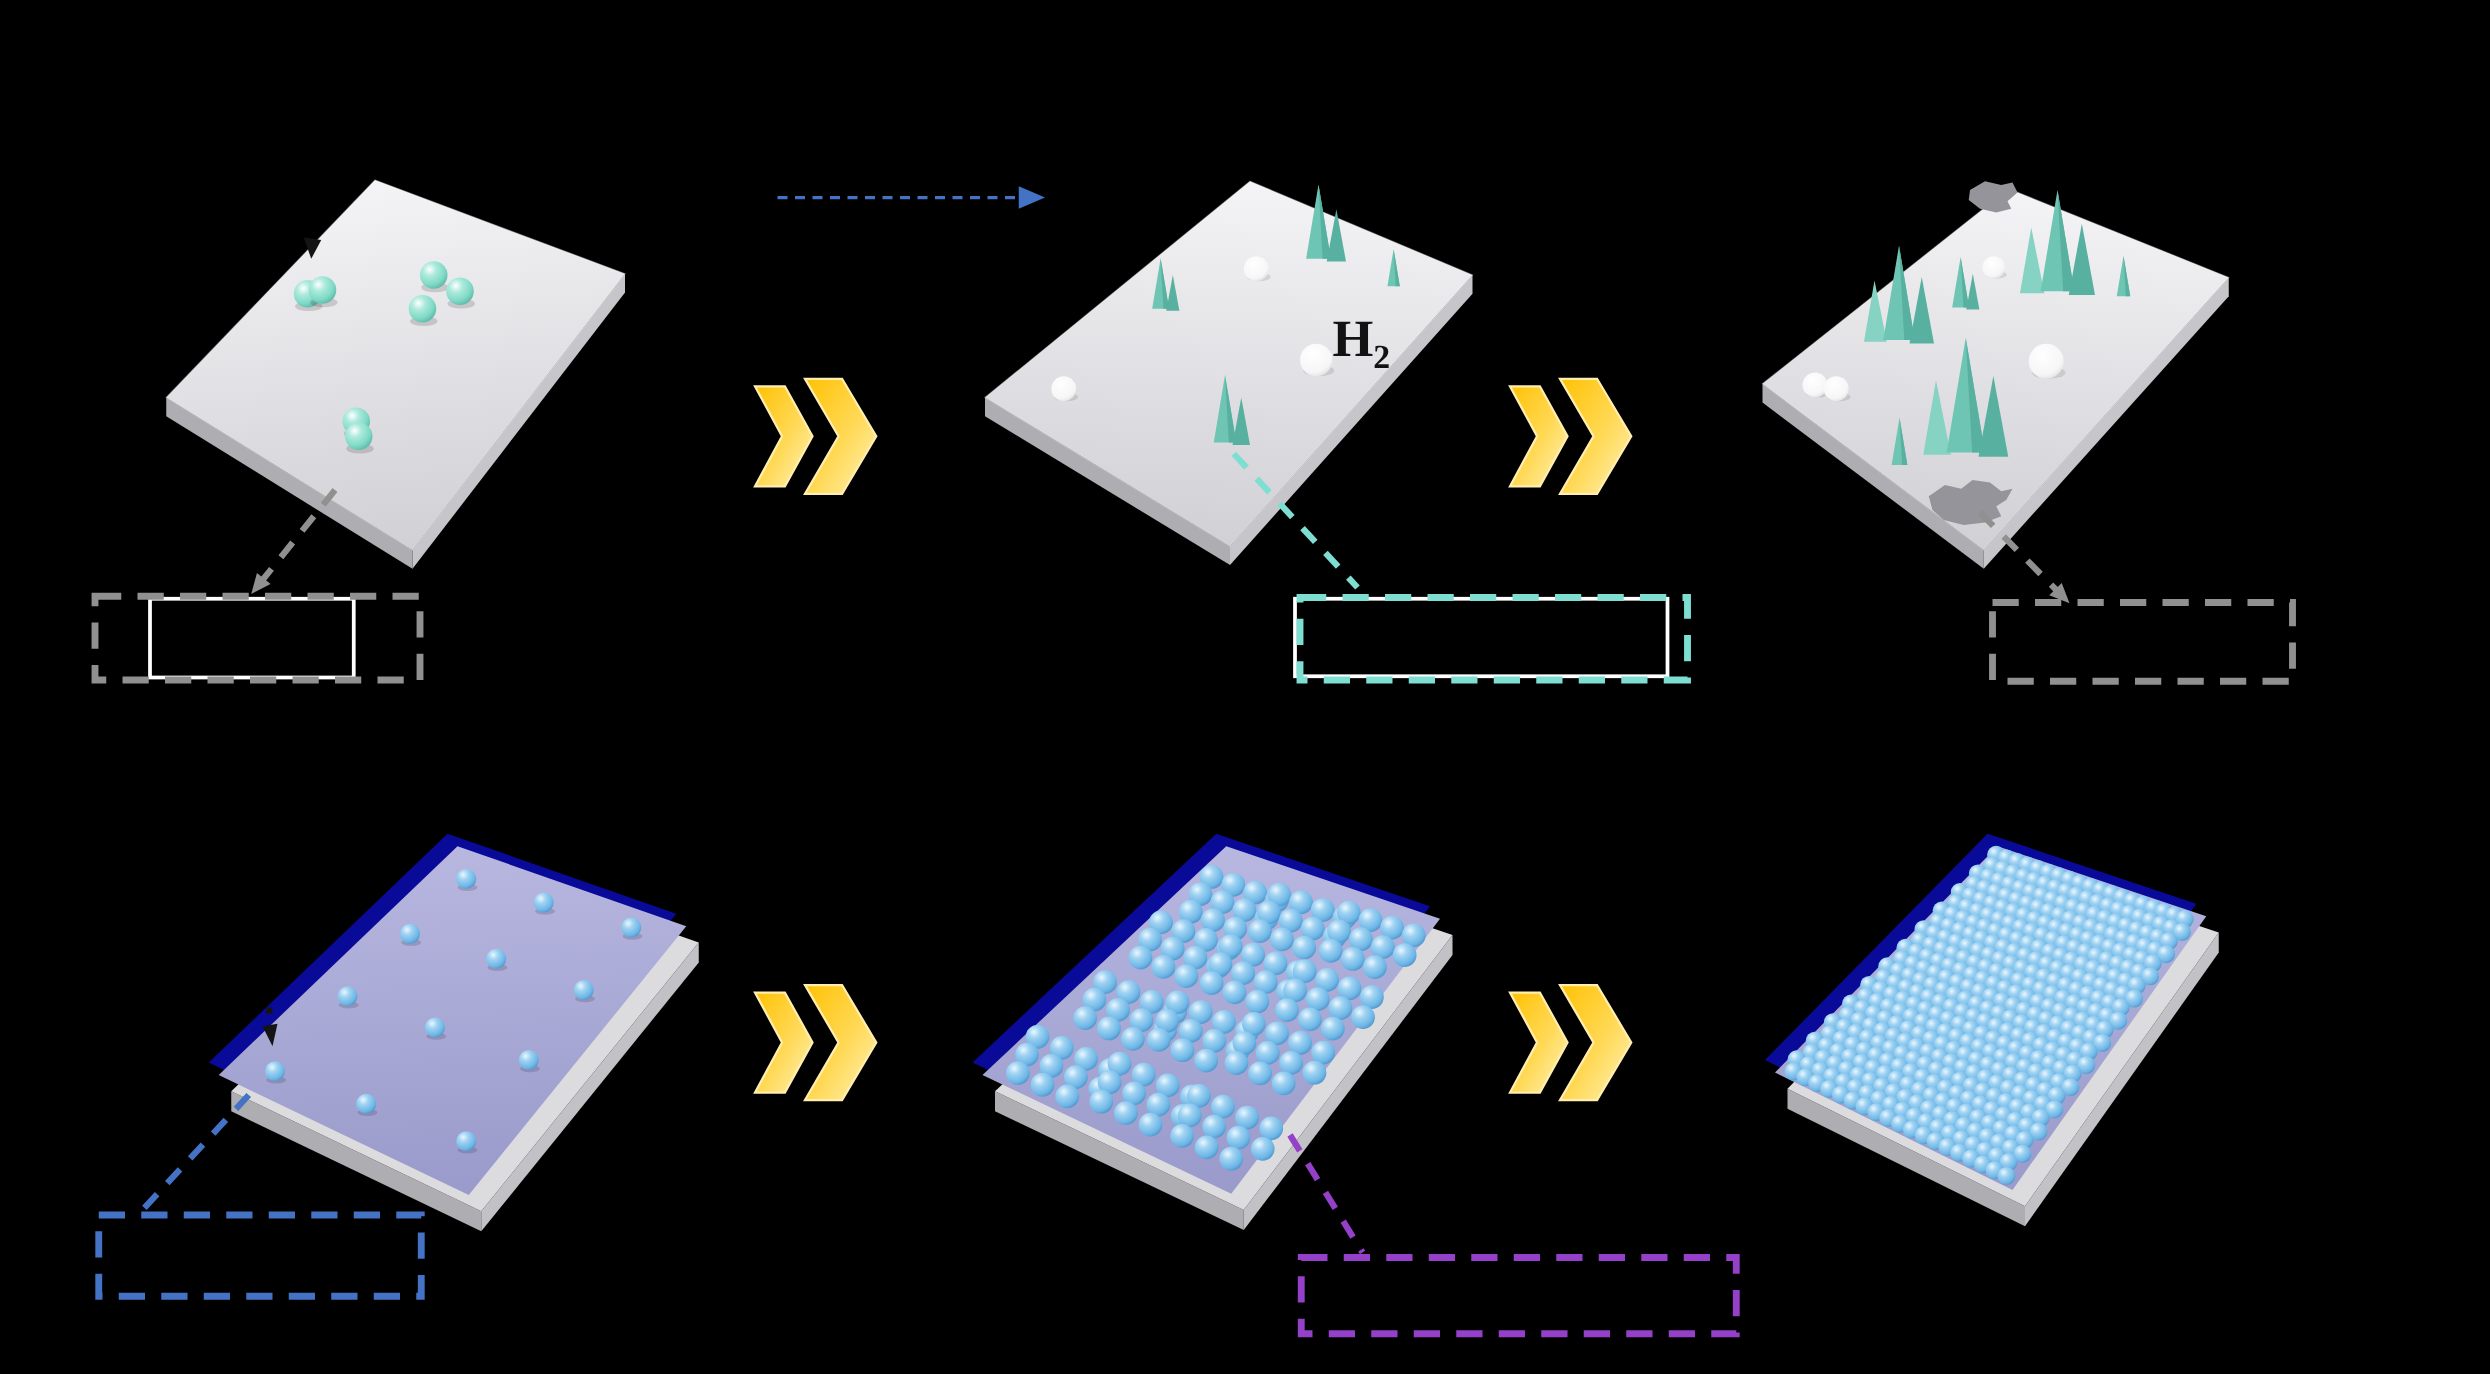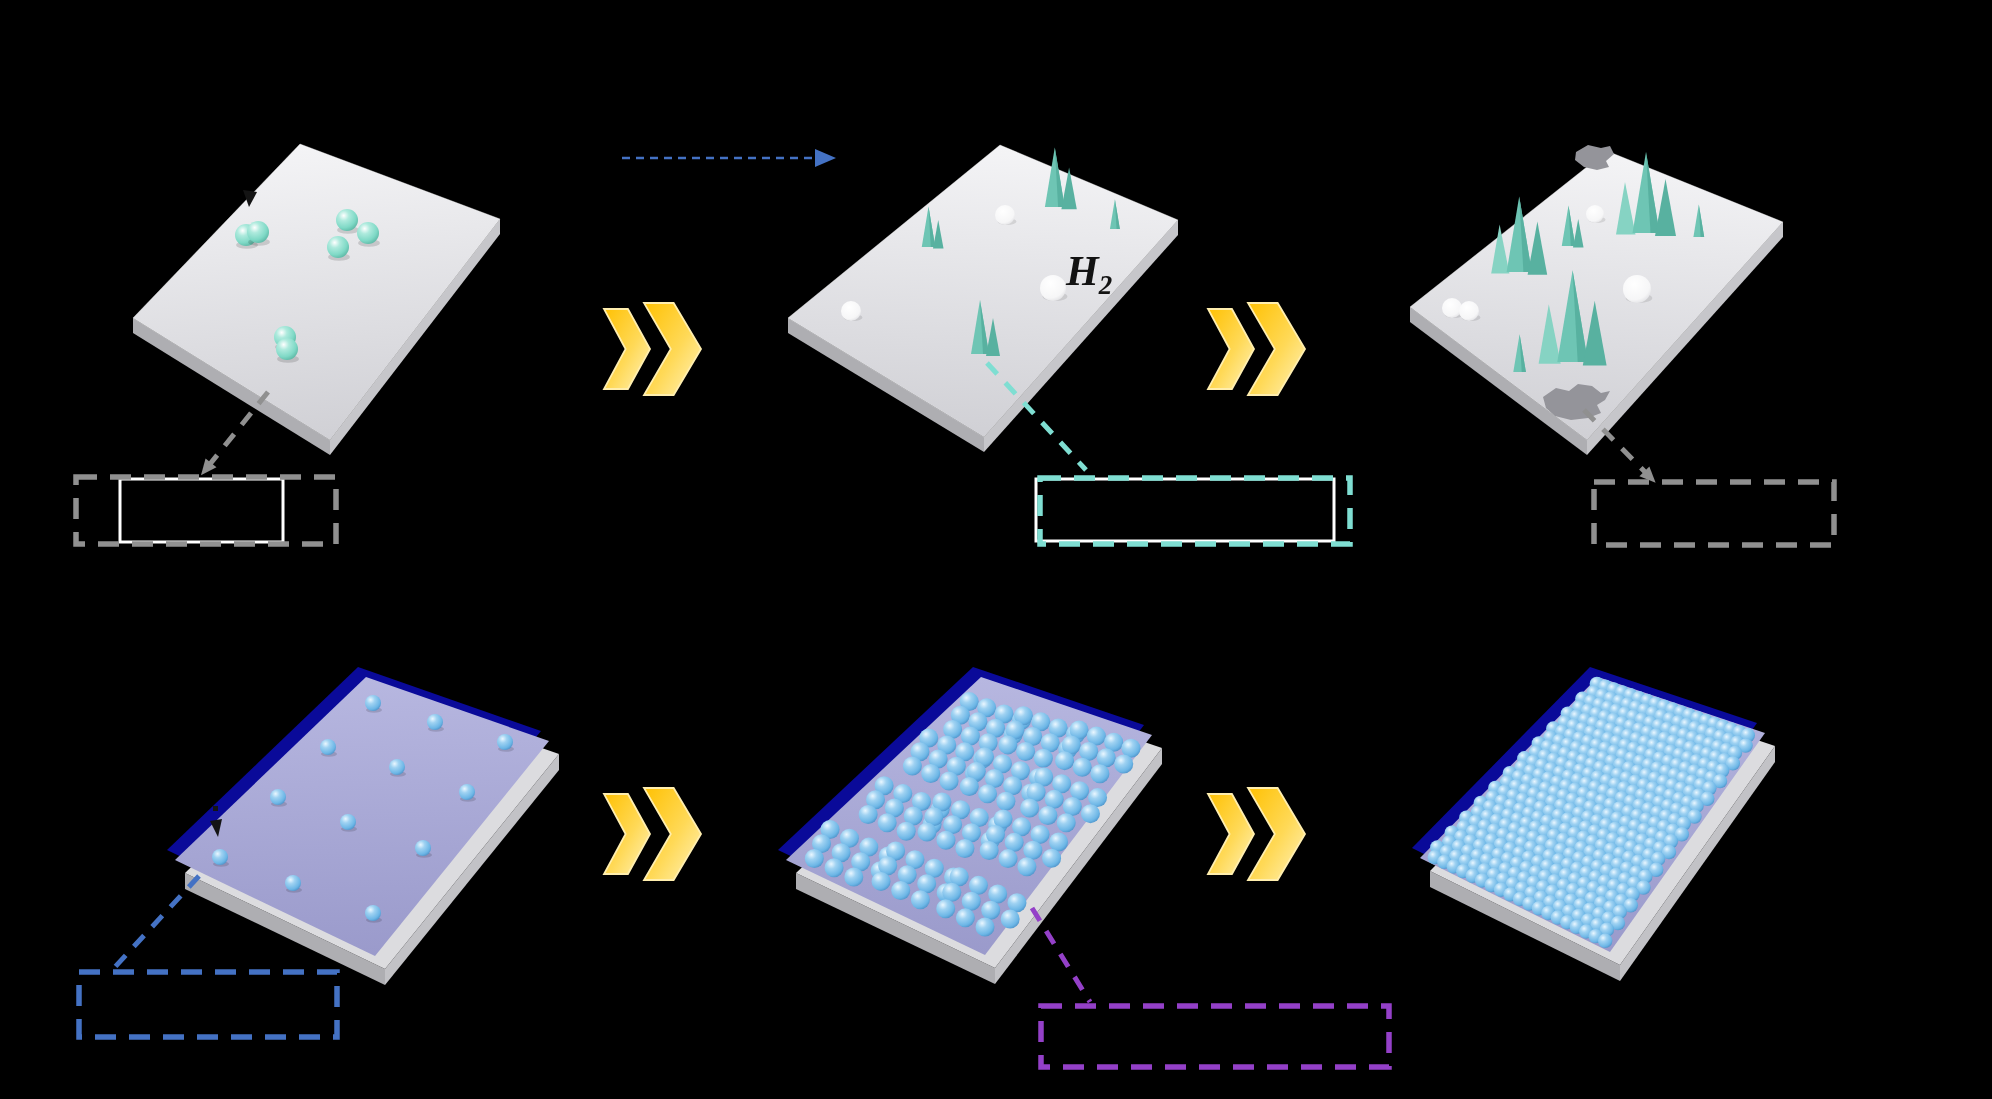--- a/index.html
+++ b/index.html
@@ -1,16 +1,16 @@
 <!DOCTYPE html>
 <html><head>
 <meta charset="utf-8">
 <style>
   html,body{margin:0;padding:0;background:#000;}
-  .canvas{position:relative;width:1992px;height:1099px;background:#000;overflow:hidden;font-style:italic;}
+  .canvas{position:relative;width:1992px;height:1099px;background:#000;overflow:hidden;}
   .canvas svg{display:block;width:1992px;height:1099px;}
 </style>
 </head>
 <body>
 
 <div class="canvas">
   <svg id="scene" viewBox="0 0 1992 1099" xmlns="http://www.w3.org/2000/svg">
     <defs>
       <radialGradient id="gradTeal" cx="0.35" cy="0.3" r="0.85">
         <stop offset="0" stop-color="#ffffff"></stop>

